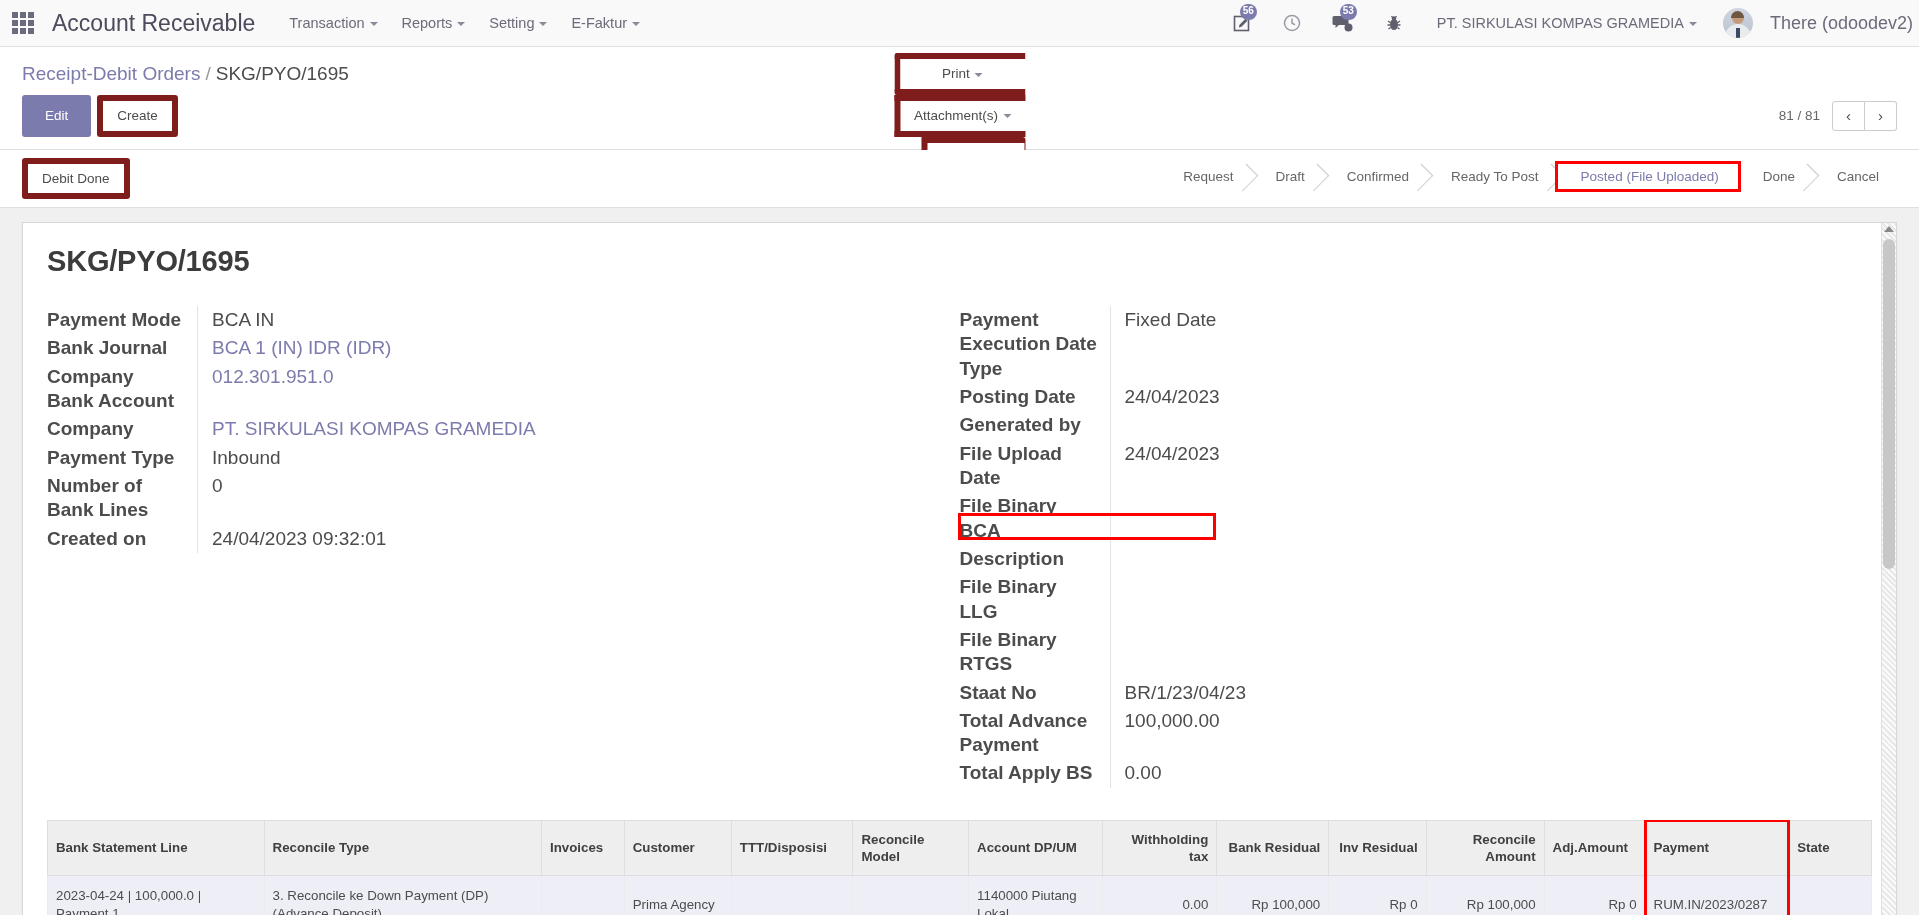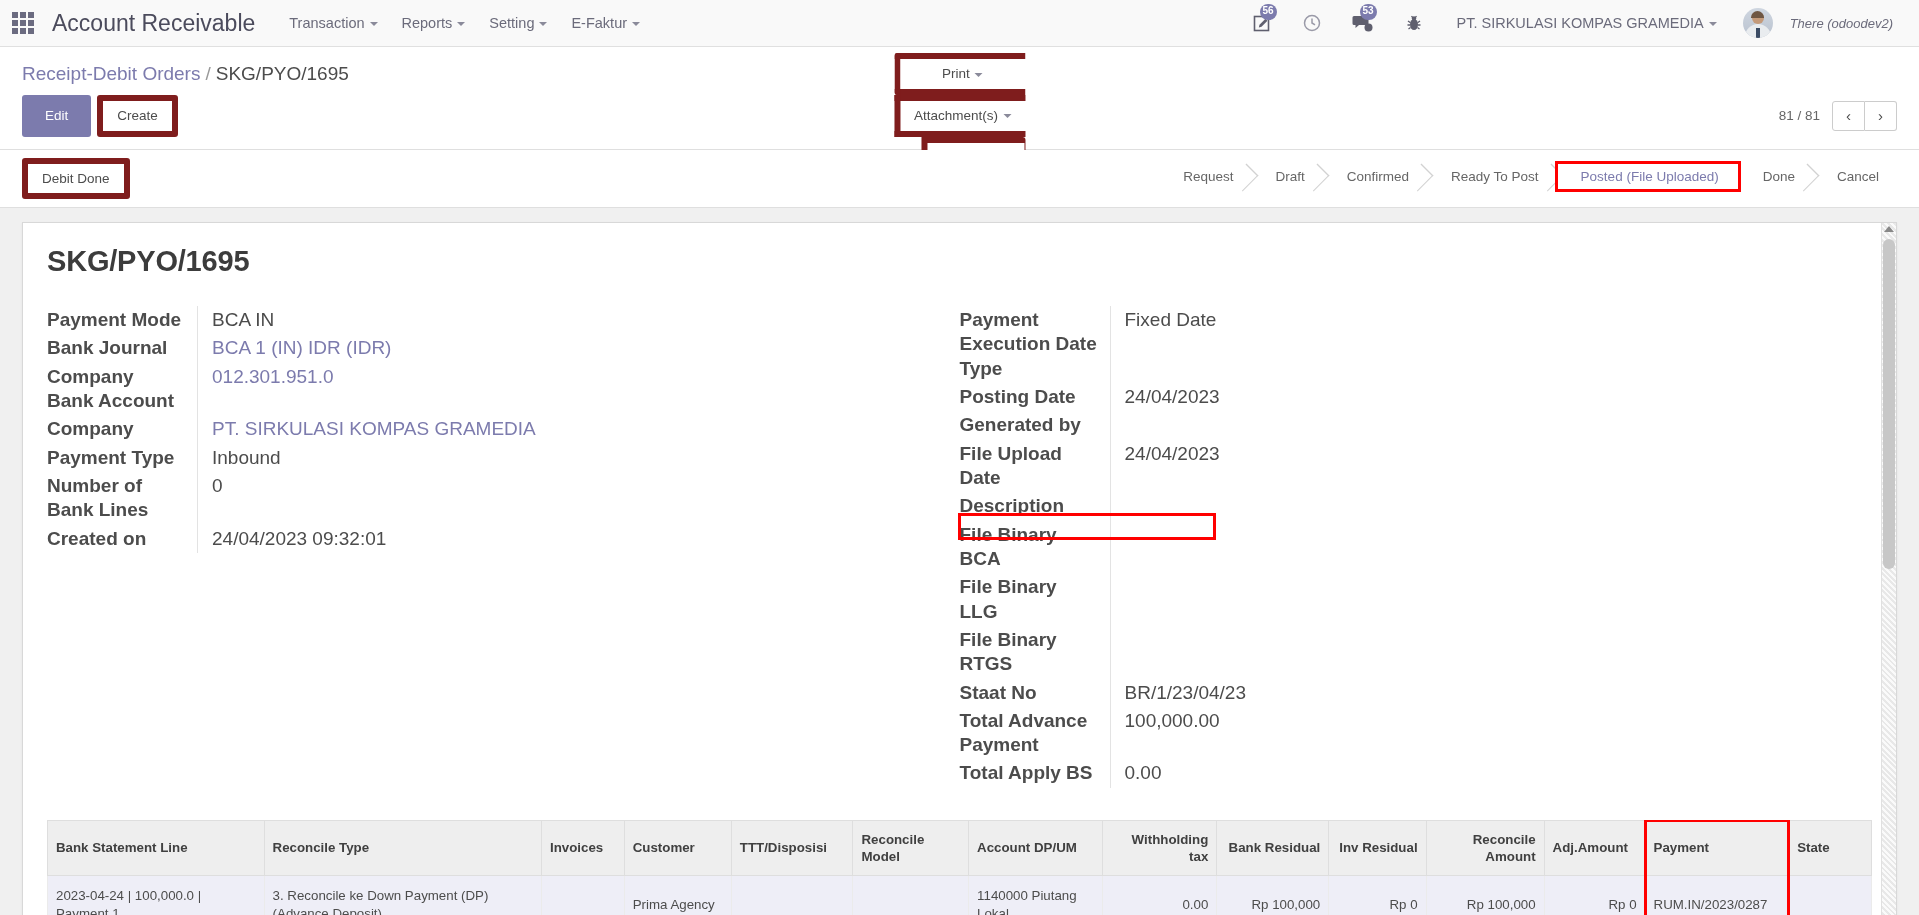--- a/index.html
+++ b/index.html
@@ -12,21 +12,21 @@
     -webkit-font-smoothing: antialiased;
   }
 
   
   .navbar {
     height: 47px;
     background: #f9f9f9;
     border-bottom: 1px solid #e0e0e0;
     display: flex;
     align-items: center;
-    padding: 0 26px 0 10px;
+    padding: 0 6px 0 10px;
     position: relative;
   }
   .apps-grid {
     width: 26px; height: 26px;
     display: grid;
     grid-template-columns: repeat(3, 6px);
     grid-template-rows: repeat(3, 6px);
     gap: 2px;
     align-content: center;
     justify-content: center;
@@ -126,25 +126,24 @@
     background: #e9ecef;
     left: 2px; bottom: 0;
   }
   .avatar .tie {
     position: absolute;
     width: 4px; height: 10px;
     background: #3a4a63;
     left: 13px; bottom: 0;
   }
   .user-name {
-    font-size: 13px;
+    font-size: 18px;
     color: #6b6b7b;
     white-space: nowrap;
     cursor: pointer;
-    font-style: italic;
   }
 
   
   .control-panel {
     background: #fff;
     border-bottom: 1px solid #dfdfdf;
     padding: 0;
   }
   .breadcrumb-row {
     padding: 16px 22px 4px 22px;
@@ -585,25 +584,25 @@
           </div>
           <div class="frow">
             <div class="flabel">Generated by</div>
             <div class="fvalue"></div>
           </div>
           <div class="frow">
             <div class="flabel">File Upload Date</div>
             <div class="fvalue">24/04/2023</div>
           </div>
           <div class="frow">
+            <div class="flabel">File Binary BCA</div>
+            <div class="fvalue"></div>
+          </div>
+          <div class="frow">
             <div class="flabel">Description</div>
-            <div class="fvalue"></div>
-          </div>
-          <div class="frow">
-            <div class="flabel">File Binary BCA</div>
             <div class="fvalue"></div>
           </div>
           <div class="frow">
             <div class="flabel">File Binary LLG</div>
             <div class="fvalue"></div>
           </div>
           <div class="frow">
             <div class="flabel">File Binary RTGS</div>
             <div class="fvalue"></div>
           </div>

